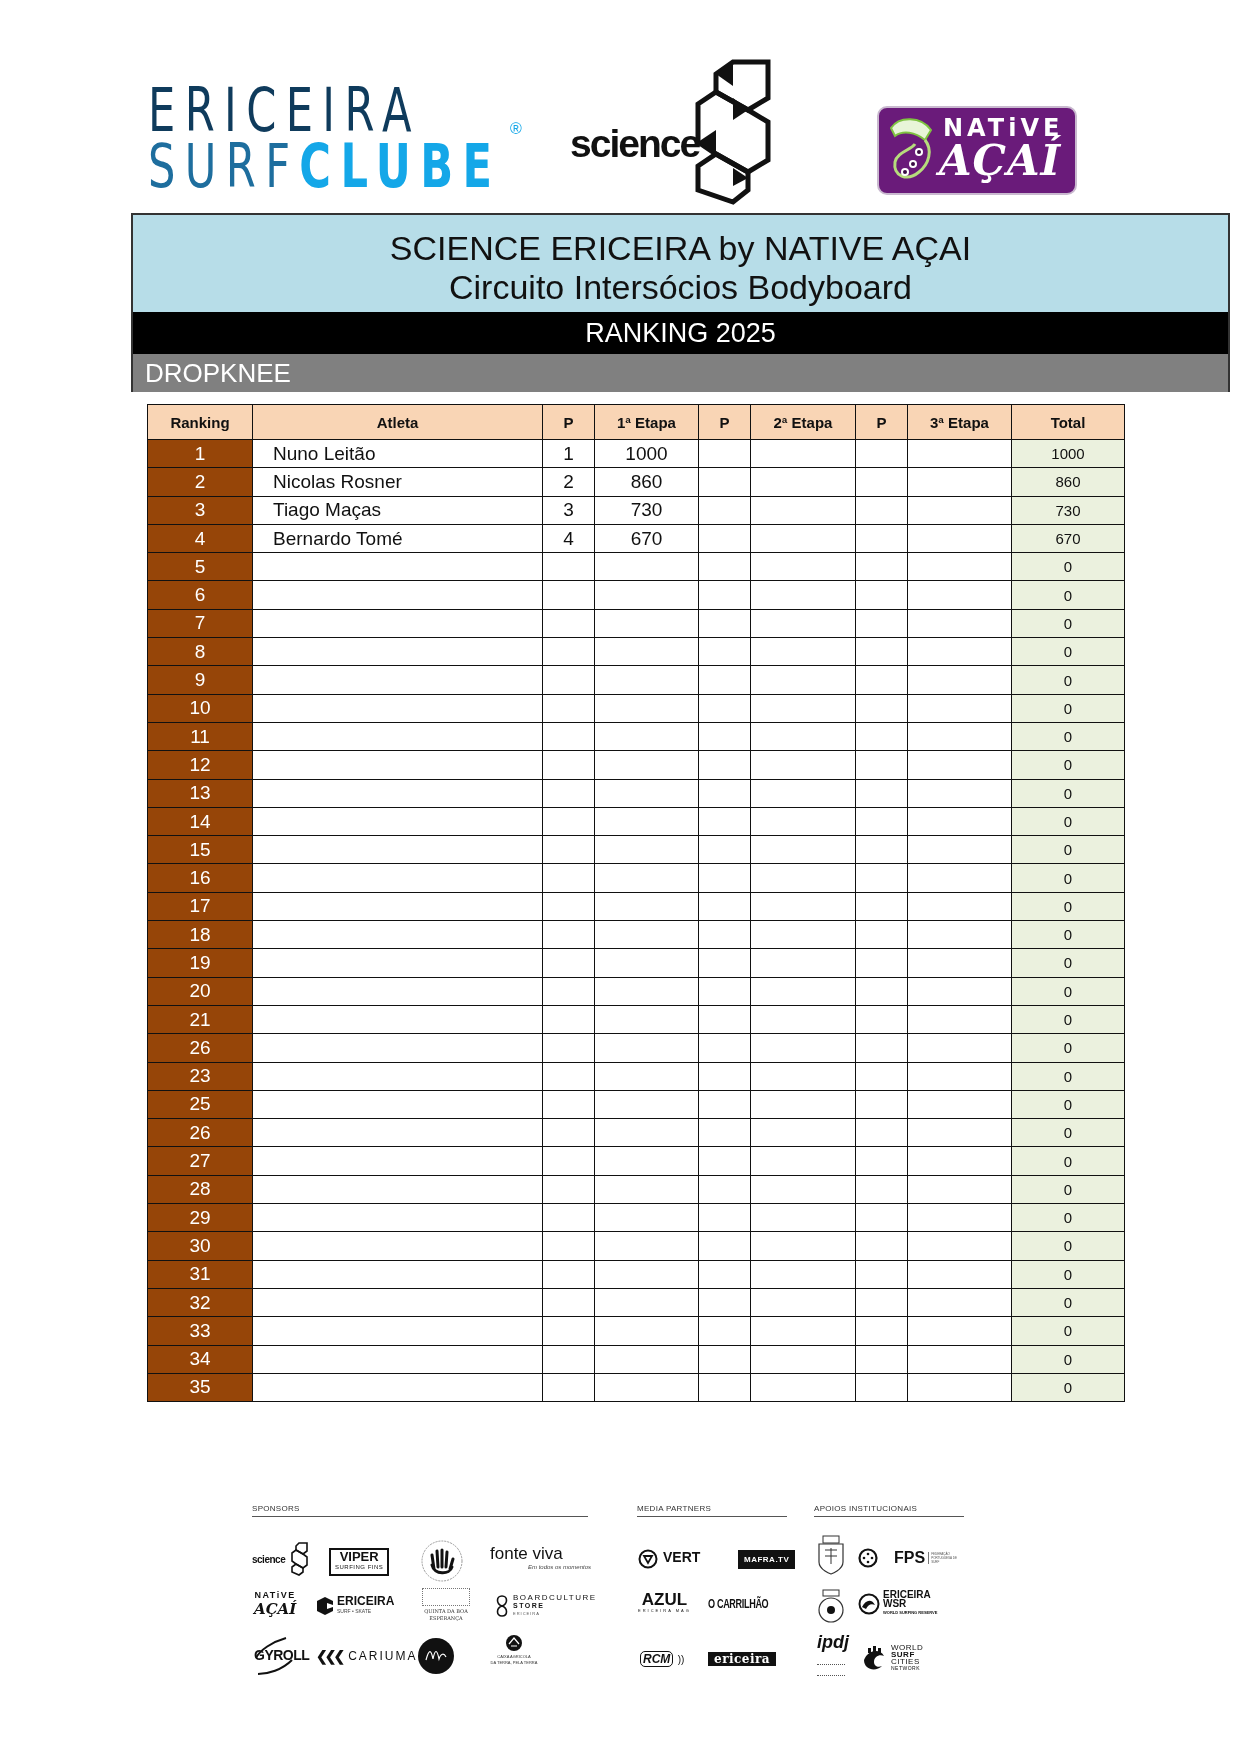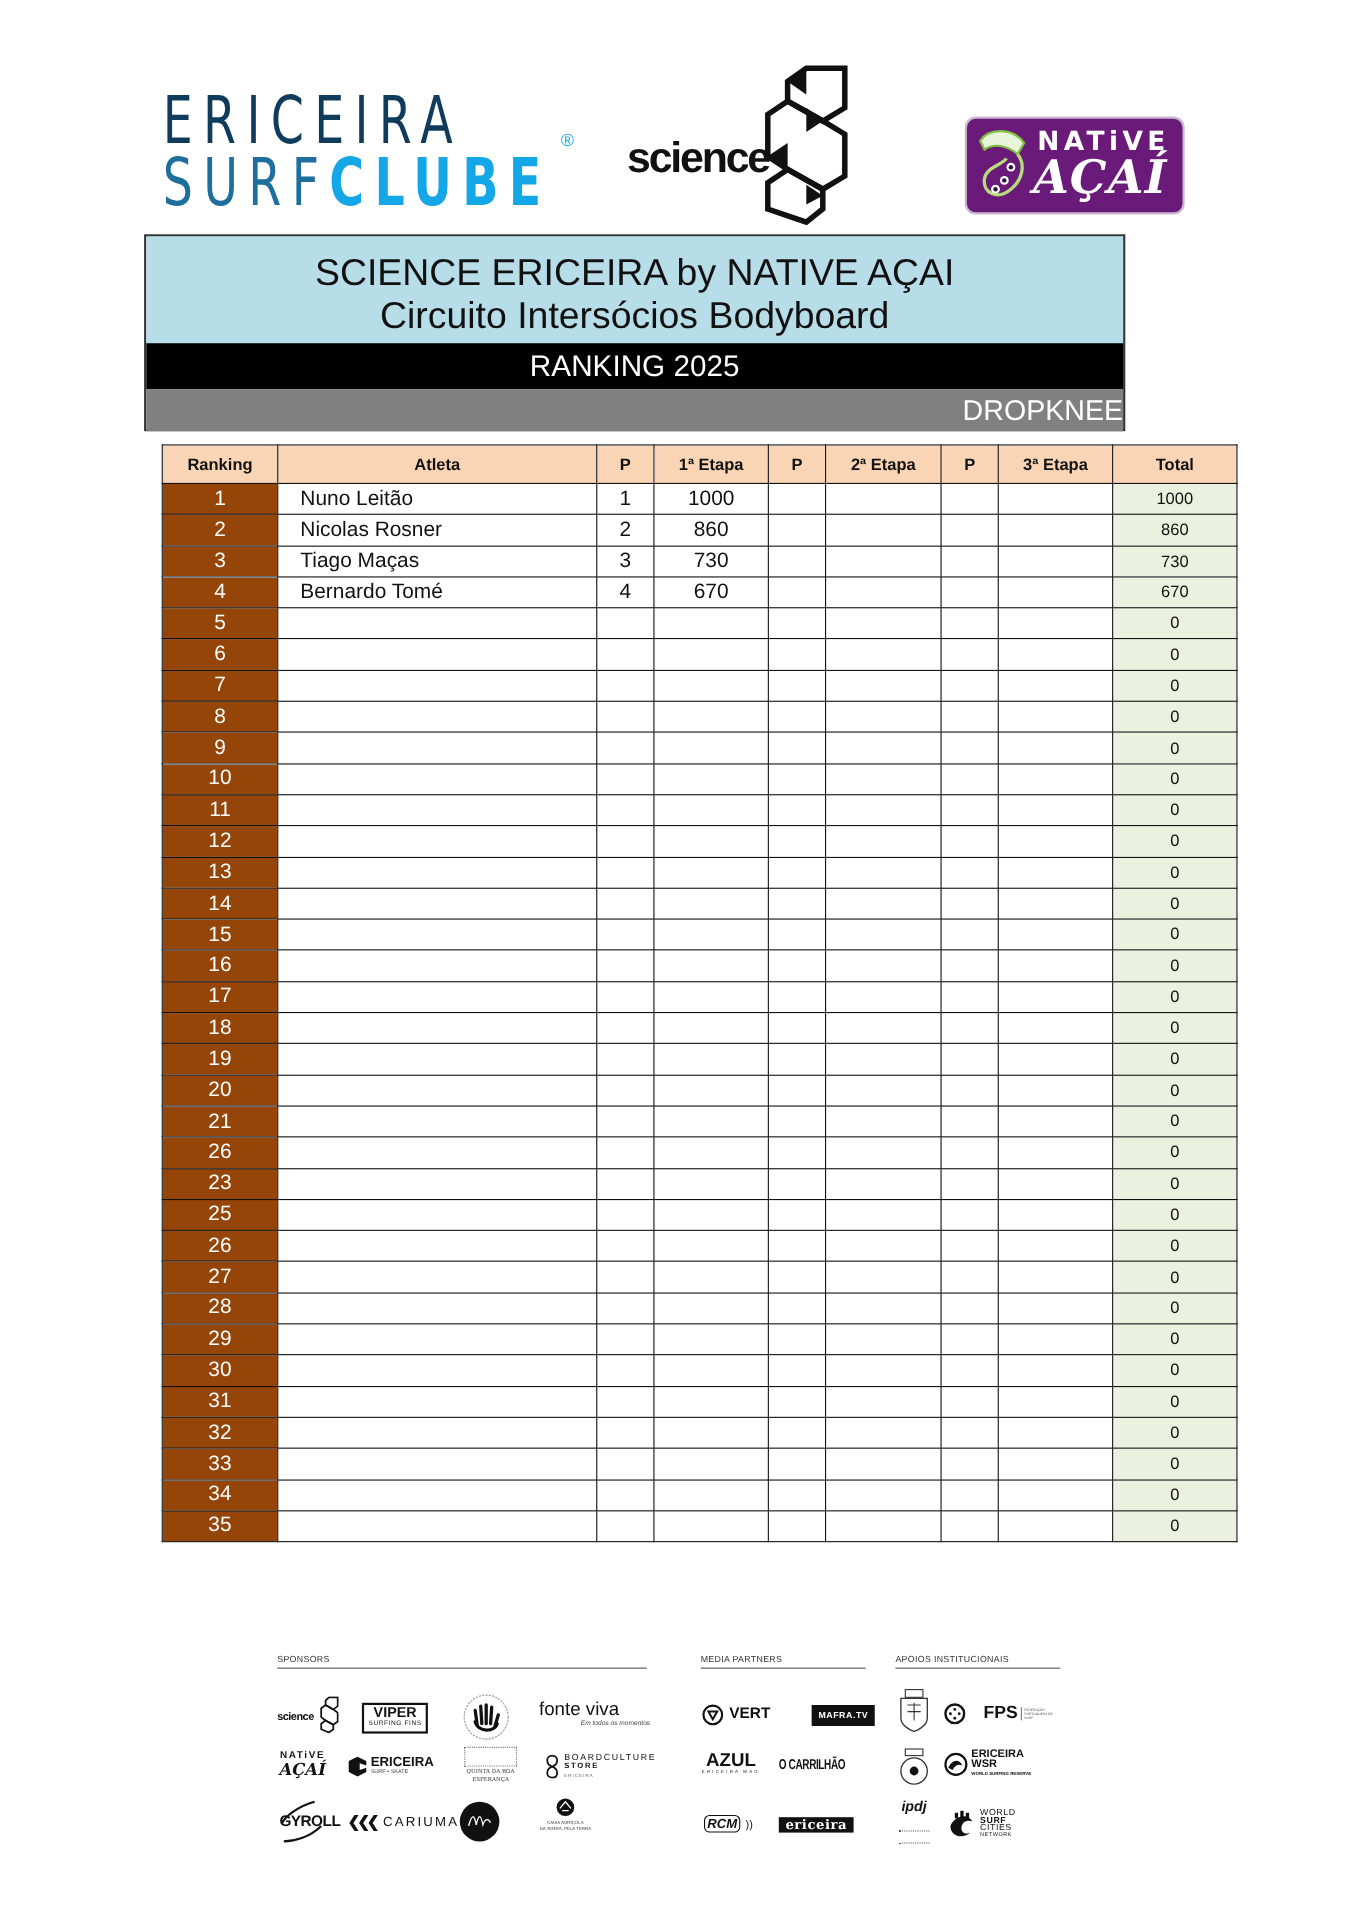--- a/index.html
+++ b/index.html
@@ -16,26 +16,26 @@
   .logo-science { position:absolute; left:570px; top:58px; width:220px; height:148px; }
   .science-word { position:absolute; left:0; top:64px; font-family:"Liberation Sans", sans-serif; font-weight:bold; font-size:39px; letter-spacing:-2px; color:#111; }
   .science-mark { position:absolute; left:118px; top:0; }
 
   .logo-native { position:absolute; left:877px; top:106px; width:196px; height:85px; background:#6a1b7a; border-radius:10px; border:2px solid #c9b9cf; overflow:hidden; }
   .native-top { position:absolute; left:64px; top:6px; font-family:"DejaVu Sans", sans-serif; font-weight:bold; font-size:24px; letter-spacing:4px; color:#fff; }
   .native-bot { position:absolute; left:60px; top:30px; font-family:"DejaVu Serif", serif; font-style:italic; font-weight:bold; font-size:42px; letter-spacing:1px; color:#fff; line-height:46px; }
   .native-bird { position:absolute; left:6px; top:6px; }
 
   
-  .title-block { position:absolute; left:131px; top:213px; width:892px; height:179px; border:2px solid #333; box-sizing:border-box; }
+  .title-block { position:absolute; left:131px; top:213px; width:1099px; height:179px; border:2px solid #333; box-sizing:border-box; }
   .title-blue { position:absolute; left:0; top:0; right:0; height:97px; background:#b7dde8; text-align:center; font-family:"Liberation Sans", sans-serif; color:#111; }
   .title-line1 { position:absolute; left:0; right:0; top:14px; font-size:34px; line-height:38px; }
   .title-line2 { position:absolute; left:0; right:0; top:53px; font-size:34px; line-height:38px; }
   .title-black { position:absolute; left:0; right:0; top:97px; height:42px; background:#000; color:#fff; text-align:center; font-size:27px; line-height:42px; }
-  .title-gray { position:absolute; left:0; right:0; top:139px; height:38px; background:#808080; color:#fff; text-align:right; font-size:26px; line-height:38px; }
+  .title-gray { position:absolute; left:0; right:0; top:139px; height:38px; background:#808080; color:#fff; text-align:left; font-size:26px; line-height:38px;padding-left:12px; }
 
   
   .ranking-table { position:absolute; left:131px; top:404px; width:977px; border-collapse:collapse; table-layout:fixed; font-family:"Liberation Sans", sans-serif;margin-left:16px; }
   .ranking-table th, .ranking-table td { border:1.5px solid #111; padding:0; text-align:center; overflow:hidden; white-space:nowrap; }
   .ranking-table th { background:#f9d5b5; height:34px; font-size:15px; font-weight:bold; color:#111; }
   .ranking-table td { height:27.3px; font-size:19px; color:#111; background:#fff; }
   .ranking-table td.rank { background:#964508; color:#fff; font-size:19px; }
   .ranking-table td.athlete { text-align:left; padding-left:20px; }
   .ranking-table td.total { background:#ebf1de; font-size:15px; }
 
@@ -623,21 +623,21 @@
         <circle cx="11" cy="11" r="9.5" fill="none" stroke="#111" stroke-width="2"></circle>
         <path d="M4,14 C8,6 14,6 17,12 C13,10 10,12 8,16 Z" fill="#111"></path>
       </svg>
     <div style="margin-left:3px; line-height:9px;">
       <div style="font-weight:bold; font-size:10px;">ERICEIRA</div>
       <div style="font-weight:bold; font-size:10px;">WSR</div>
       <div style="font-size:4px; font-weight:bold;">WORLD SURFING RESERVE</div>
     </div>
   </div>
   <div class="logo-text" style="left:565px; top:132px; text-align:center; line-height:12px;">
-    <div style="font-size:13px; font-weight:bold; font-style:italic;">ipdj</div>
+    <div style="font-size:18px; font-weight:bold; font-style:italic;">ipdj</div>
     <div style="width:28px; height:10px; border-top:1px dotted #555; border-bottom:1px dotted #555; margin-top:16px;"></div>
   </div>
   <div class="logo-text" style="left:610px; top:140px; display:flex; align-items:center;">
     <svg width="26" height="24" viewBox="0 0 26 24">
         <path d="M2,14 C6,4 18,2 22,10 C18,8 12,10 12,16 C12,20 16,22 20,20 C14,26 2,24 2,14 Z" fill="#111"></path>
         <rect x="6" y="2" width="3" height="5" fill="#111"></rect>
         <rect x="11" y="0" width="3" height="6" fill="#111"></rect>
         <rect x="16" y="2" width="3" height="5" fill="#111"></rect>
       </svg>
     <div style="margin-left:3px; line-height:7px; font-size:8px; letter-spacing:0.5px;">

